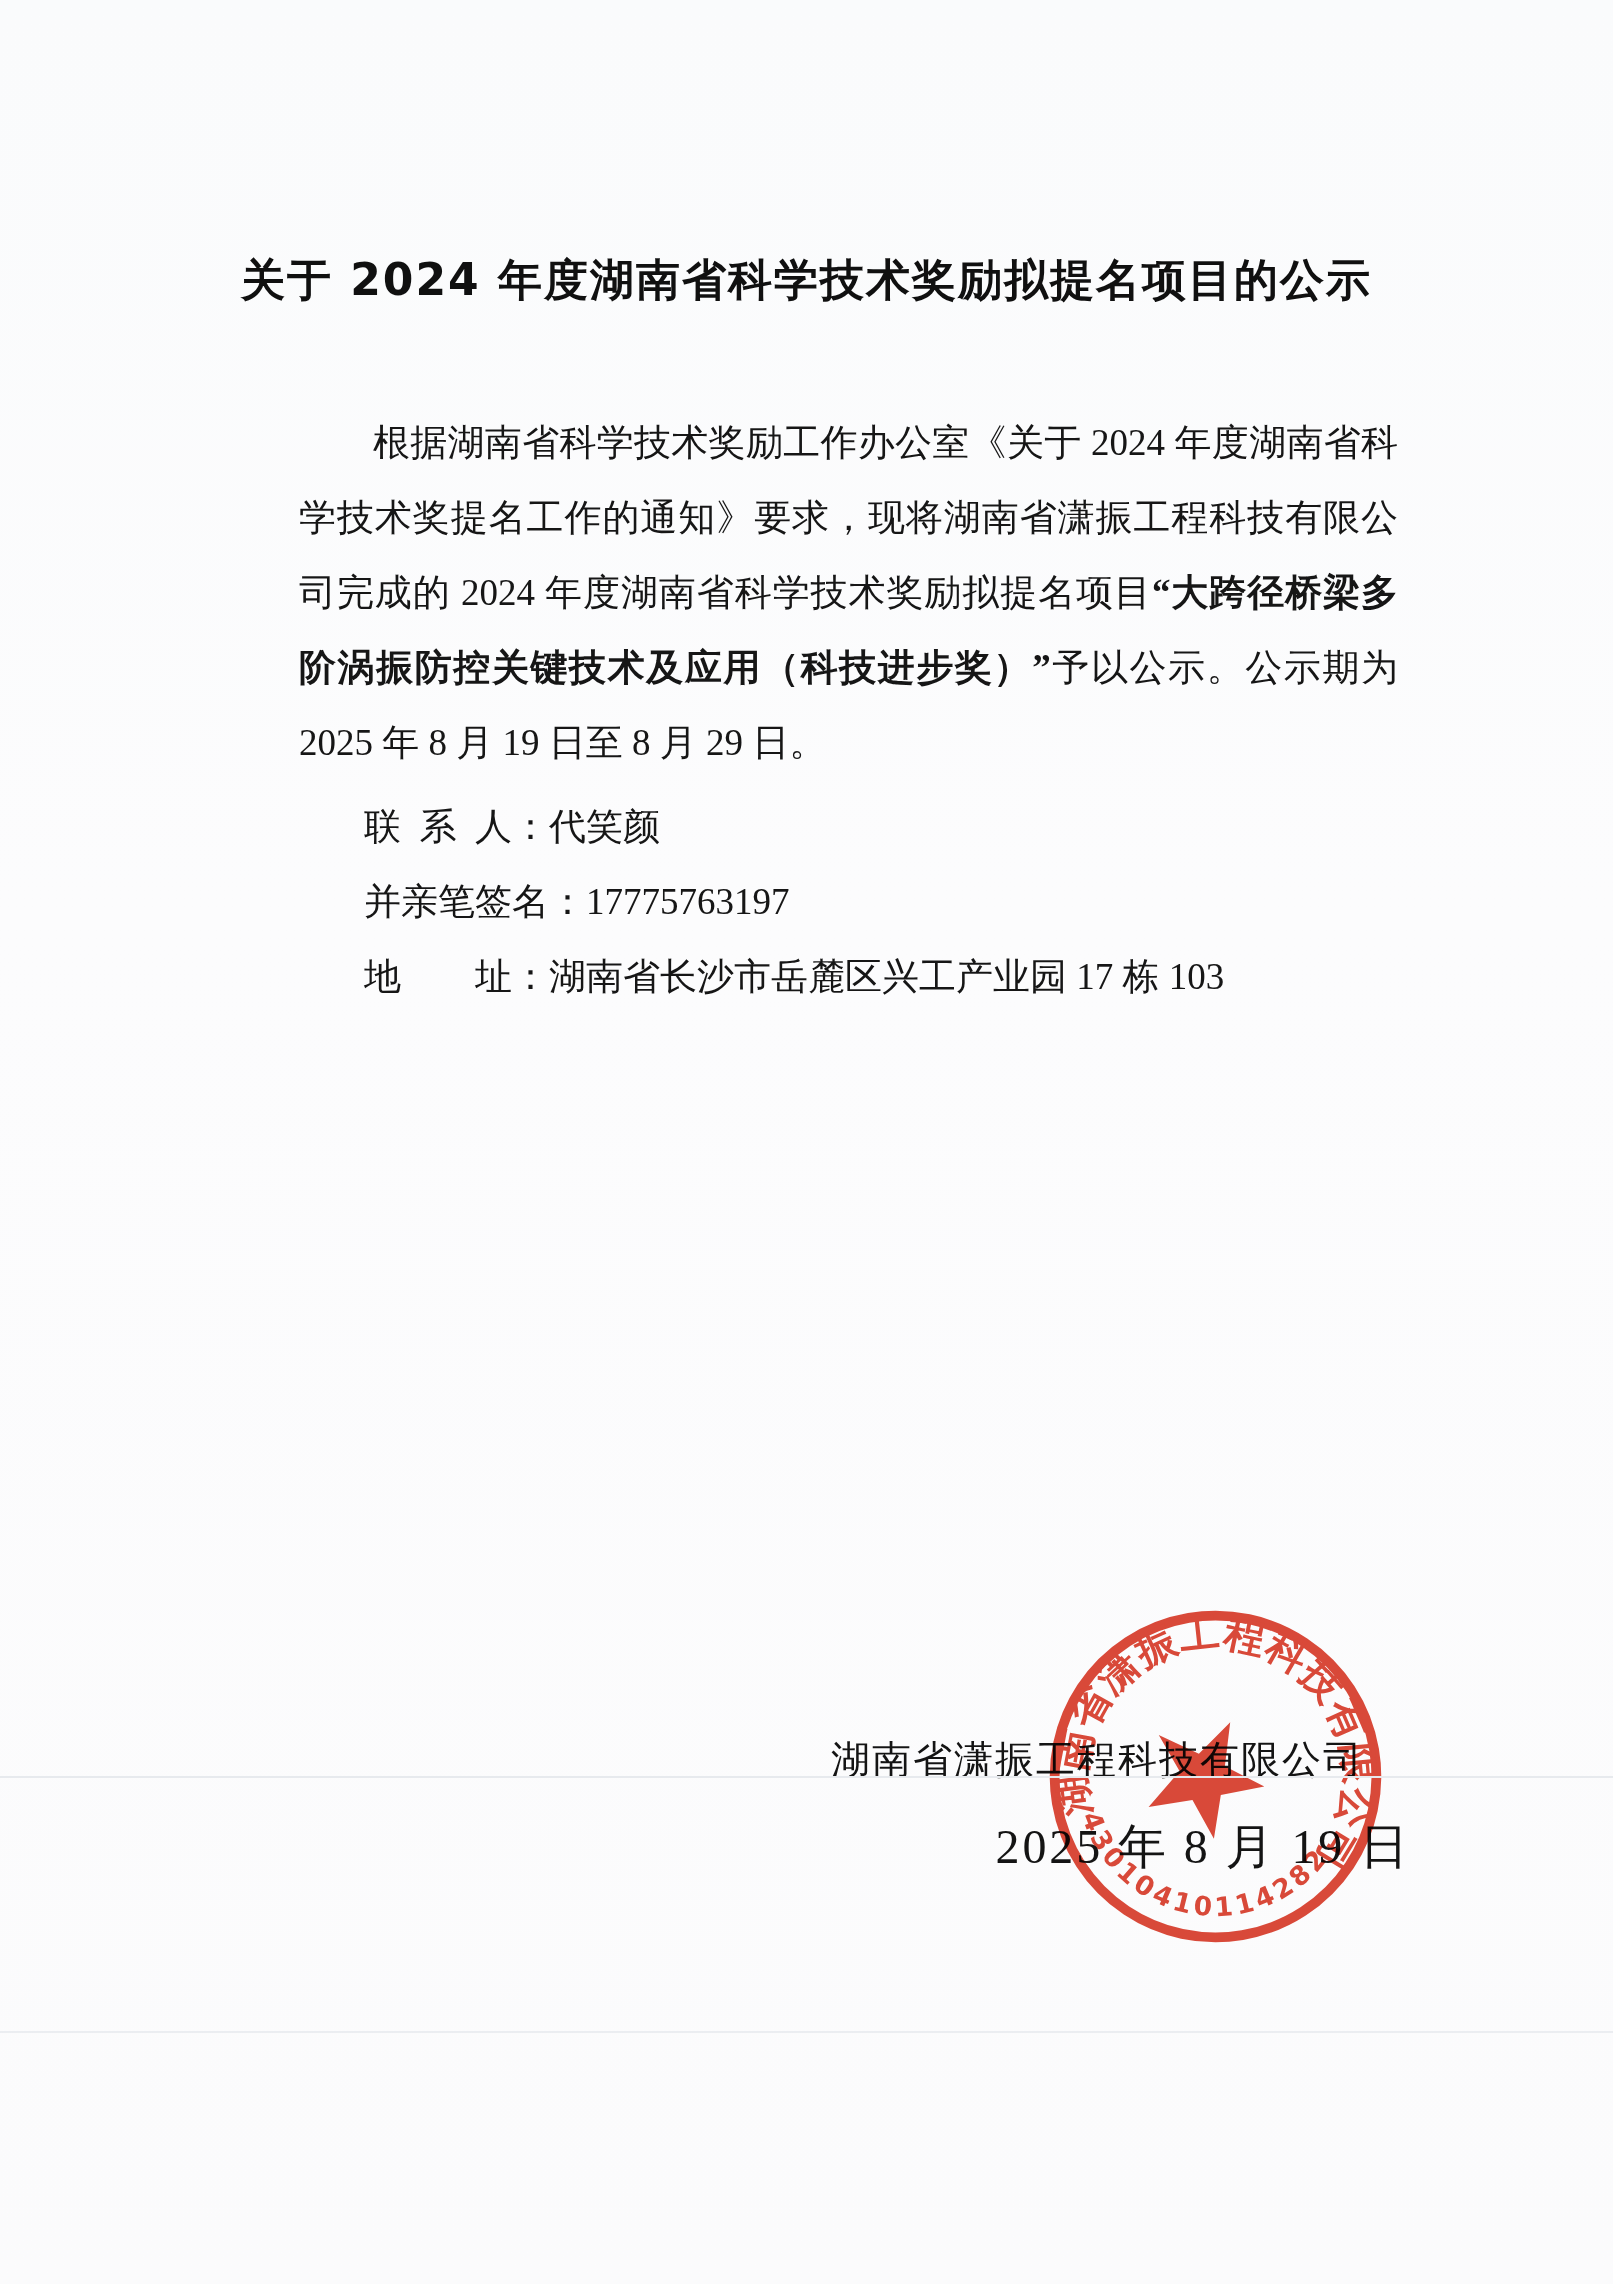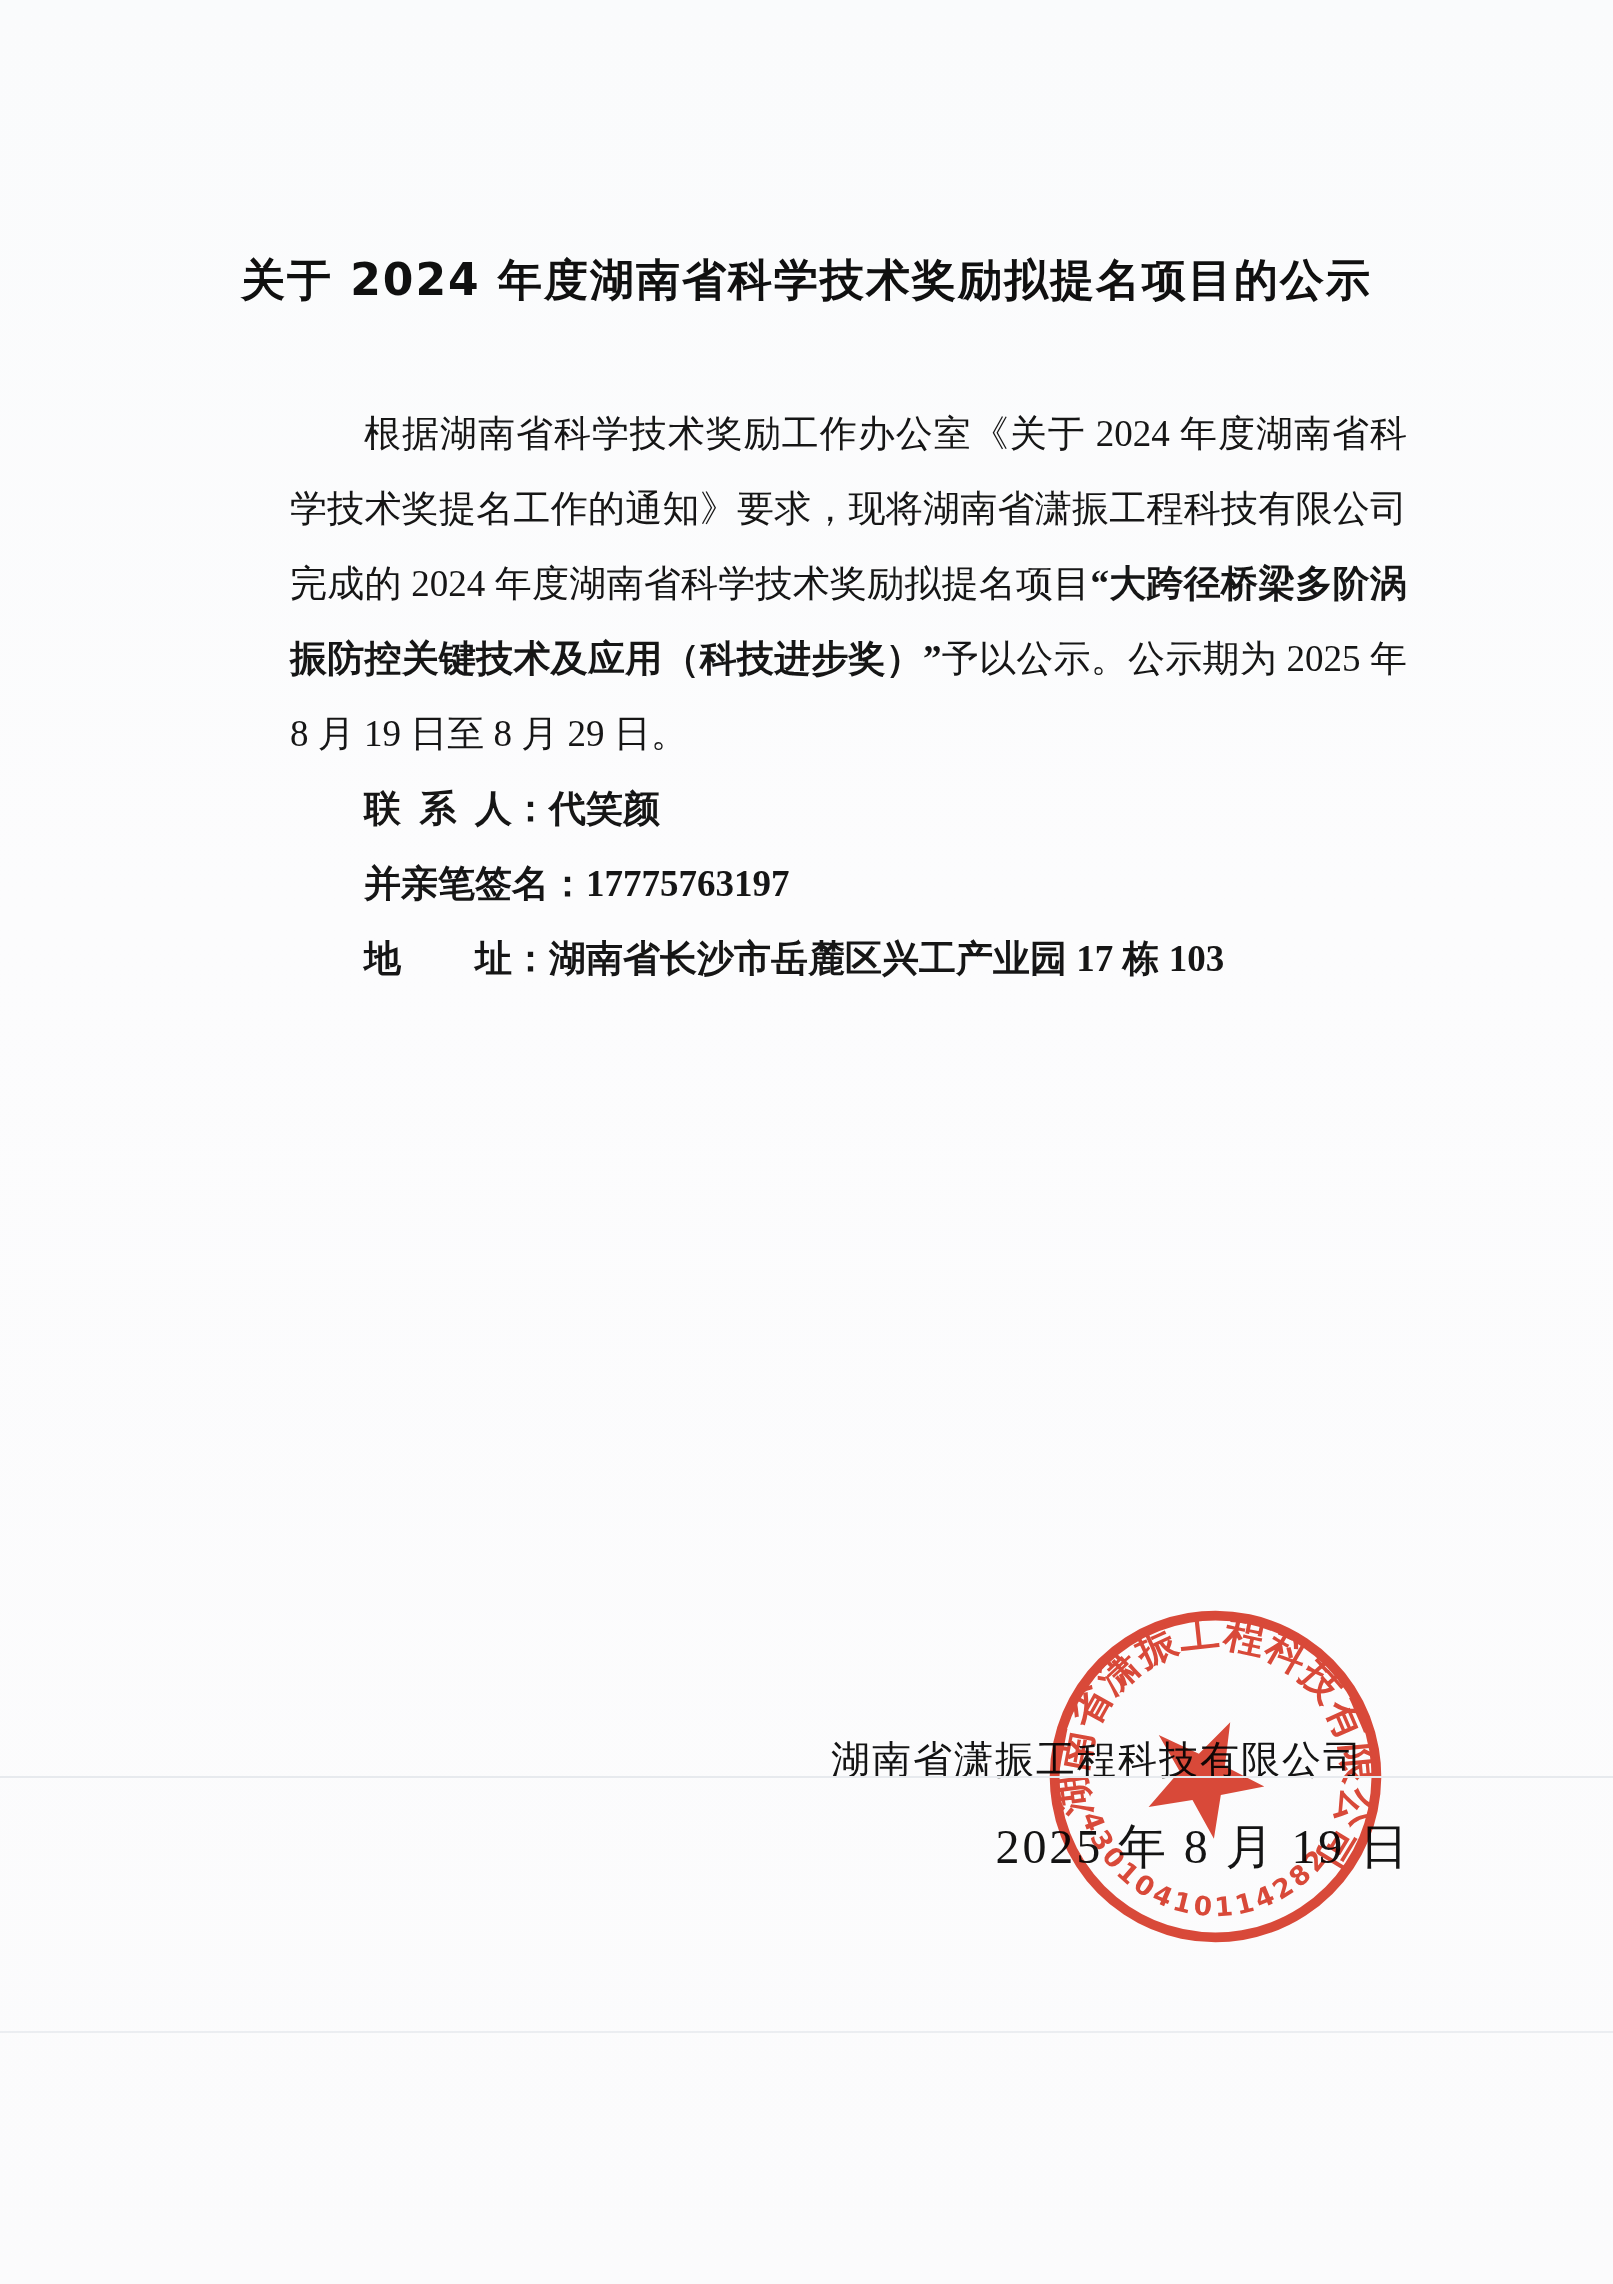--- a/index.html
+++ b/index.html
@@ -27,23 +27,23 @@
   }
   .body-block {
     position: absolute;
     left: 290px; top: 396px;
     width: 1117px;
     font-size: 37px;
     line-height: 75px;
     color: #161616;
     text-align: justify;
   }
-  .body-block p { margin: 0; text-indent: 2em; }
+  .body-block p { margin: 9px; text-indent: 2em; }
   .project-name { font-weight: bold; }
-  .contact-line { padding-left: 2em; white-space: nowrap; font-weight: bold; }
+  .contact-line { padding-left: 2em; white-space: nowrap; }
   .contact-label { display: inline; }
   .sig-company {
     position: absolute;
     top: 1733px; right: 249px;
     font-size: 39px; color: #141414;
     letter-spacing: 2px;
     white-space: nowrap;
   }
   .sig-date {
     position: absolute;

